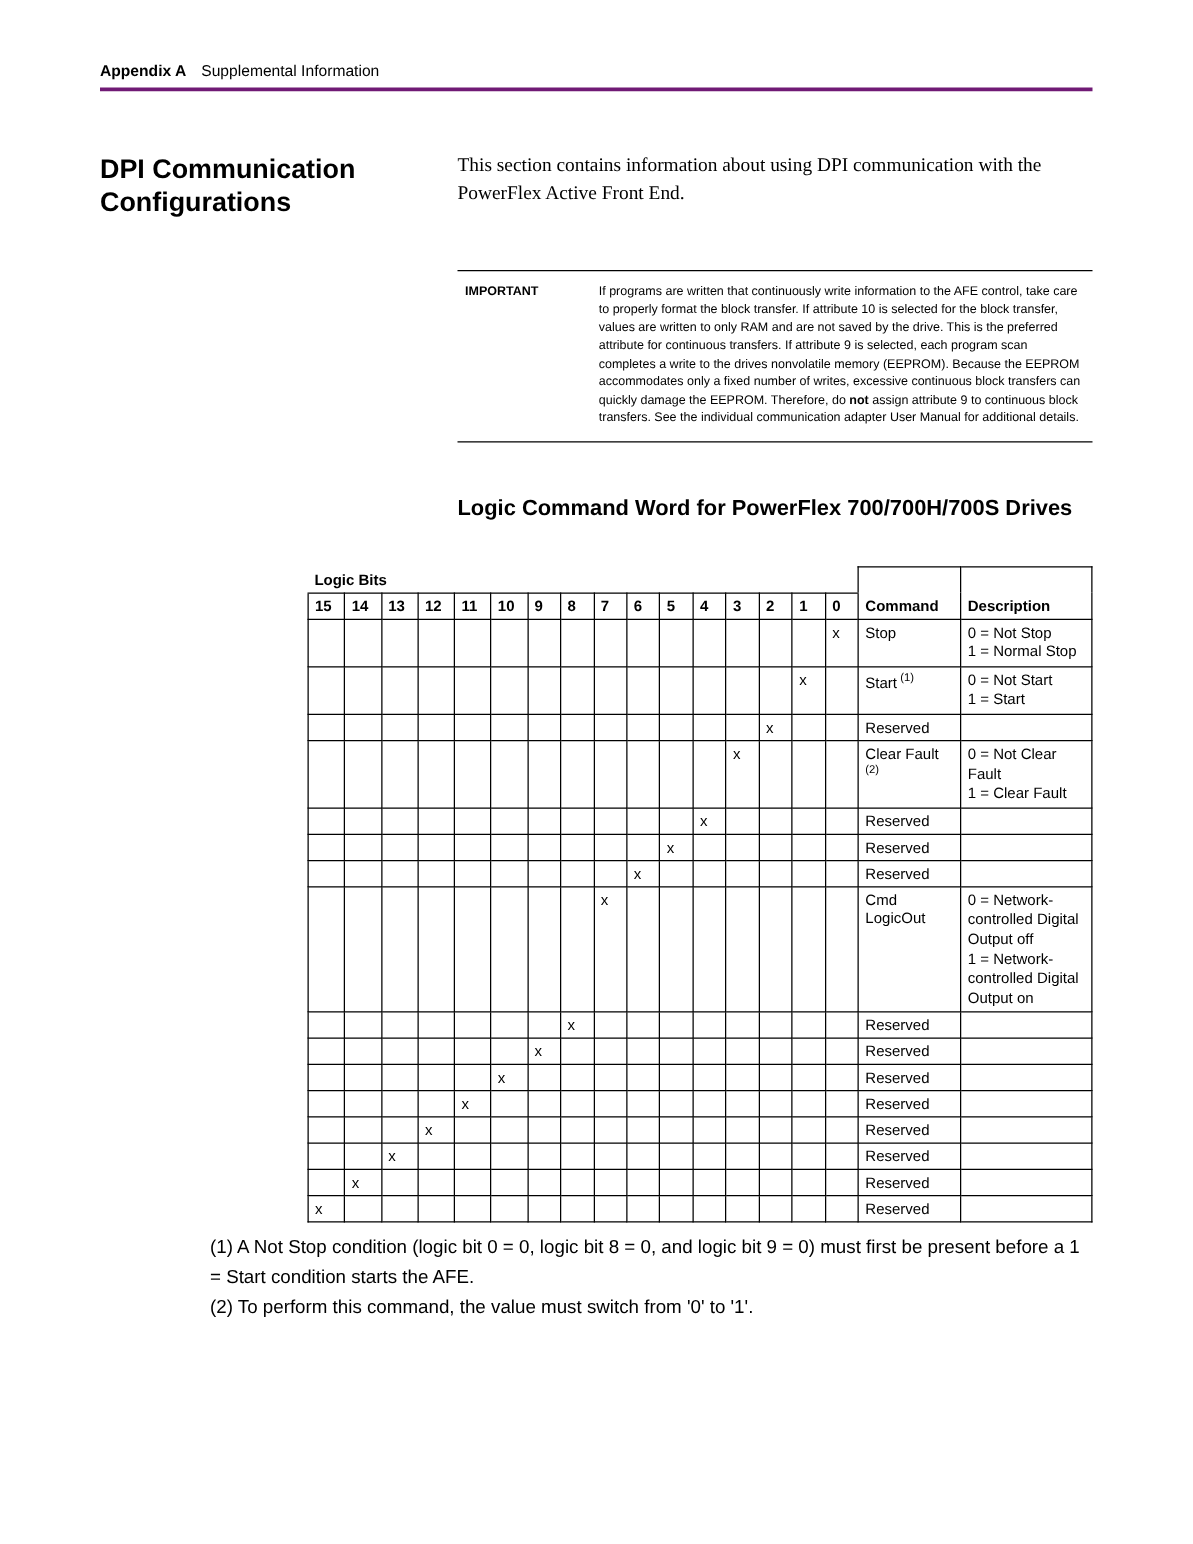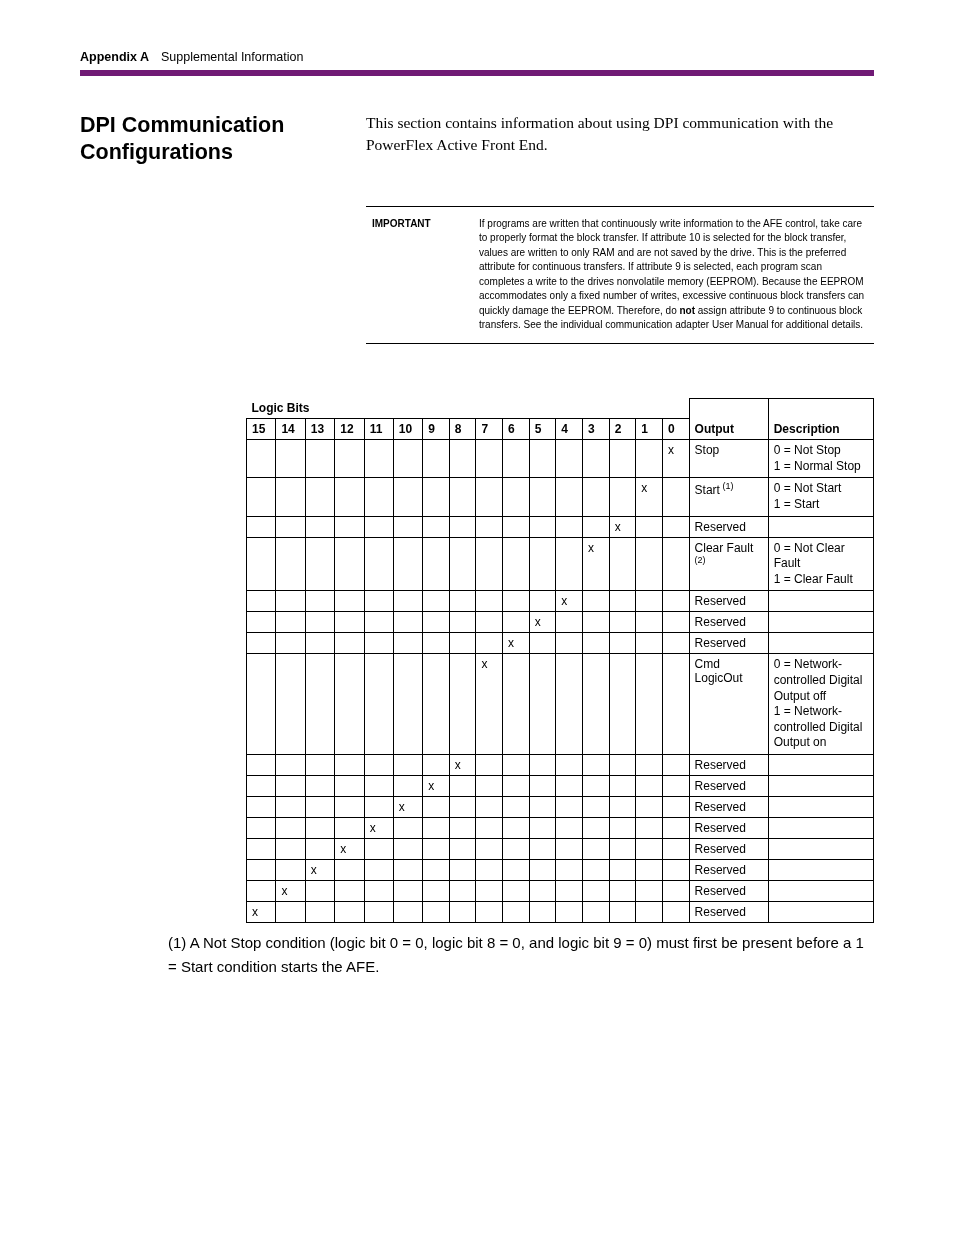--- a/index.html
+++ b/index.html
@@ -8,25 +8,25 @@
     font-family: "Times New Roman", Georgia, serif;
     background: #ffffff;
     color: #000000;
     width: 954px;
     box-sizing: border-box;
     font-size: 14px;
   }
   .header-line {
     display: flex;
     gap: 12px;
-    border-bottom: 6px solid #701a75;
+    border-bottom: 3px solid #701a75;
     padding-bottom: 6px;
     font-family: "Helvetica Neue", Arial, sans-serif;
     font-size: 12.5px;
-    margin-bottom: 36px;
+    margin-bottom: 49px;
   }
   .header-line .bold { font-weight: 700; }
   .two-col {
     display: flex;
     gap: 36px;
     margin-bottom: 40px;
   }
   .side-heading {
     flex: 0 0 250px;
     font-family: "Helvetica Neue", Arial, sans-serif;
@@ -120,28 +120,31 @@
       <div class="important-label">IMPORTANT</div>
       <div class="important-text">
         <span>If programs are written that continuously write information to the AFE control, take care to properly format the block transfer. If attribute 10 is selected for the block transfer, values are written to only RAM and are not saved by the drive. This is the preferred attribute for continuous transfers. If attribute 9 is selected, each program scan completes a write to the drives nonvolatile memory (EEPROM). Because the EEPROM accommodates only a fixed number of writes, excessive continuous block transfers can quickly damage the EEPROM. Therefore, do </span><span class="b">not</span><span> assign attribute 9 to continuous block transfers. See the individual communication adapter User Manual for additional details.</span>
       </div>
     </div>
   </div>
 </div>
 
 <div class="two-col" style="margin-bottom:14px">
   <div class="spacer-col"></div>
+  <div class="content-col">
+    <h2 class="sub">Logic Command Word for PowerFlex 700/700H/700S Drives</h2>
+  </div>
 </div>
 
 <div class="table-wrap">
   <table class="lc-table">
     <thead>
       <tr>
         <th class="gh" colspan="16">Logic Bits</th>
-        <th rowspan="2" style="width:80px; vertical-align:bottom">Output</th>
+        <th rowspan="2" style="width:80px; vertical-align:bottom">Command</th>
         <th rowspan="2" style="width:114px; vertical-align:bottom">Description</th>
       </tr>
       <tr>
         <th class="bitcell">15</th>
         <th class="bitcell">14</th>
         <th class="bitcell">13</th>
         <th class="bitcell">12</th>
         <th class="bitcell">11</th>
         <th class="bitcell">10</th>
         <th class="bitcell">9</th>
@@ -476,13 +479,14 @@
           <td class="bitcell"></td>
           <td>Reserved</td>
           <td class="desc-col"></td>
         </tr>
       </tbody>
   </table>
 </div>
 
 <div class="footnotes">
   <div>(1)   A Not Stop condition (logic bit 0 = 0, logic bit 8 = 0, and logic bit 9 = 0) must first be present before a 1 = Start condition starts the AFE.</div>
+  <div>(2)   To perform this command, the value must switch from '0' to '1'.</div>
 </div>
 
 </body></html>

